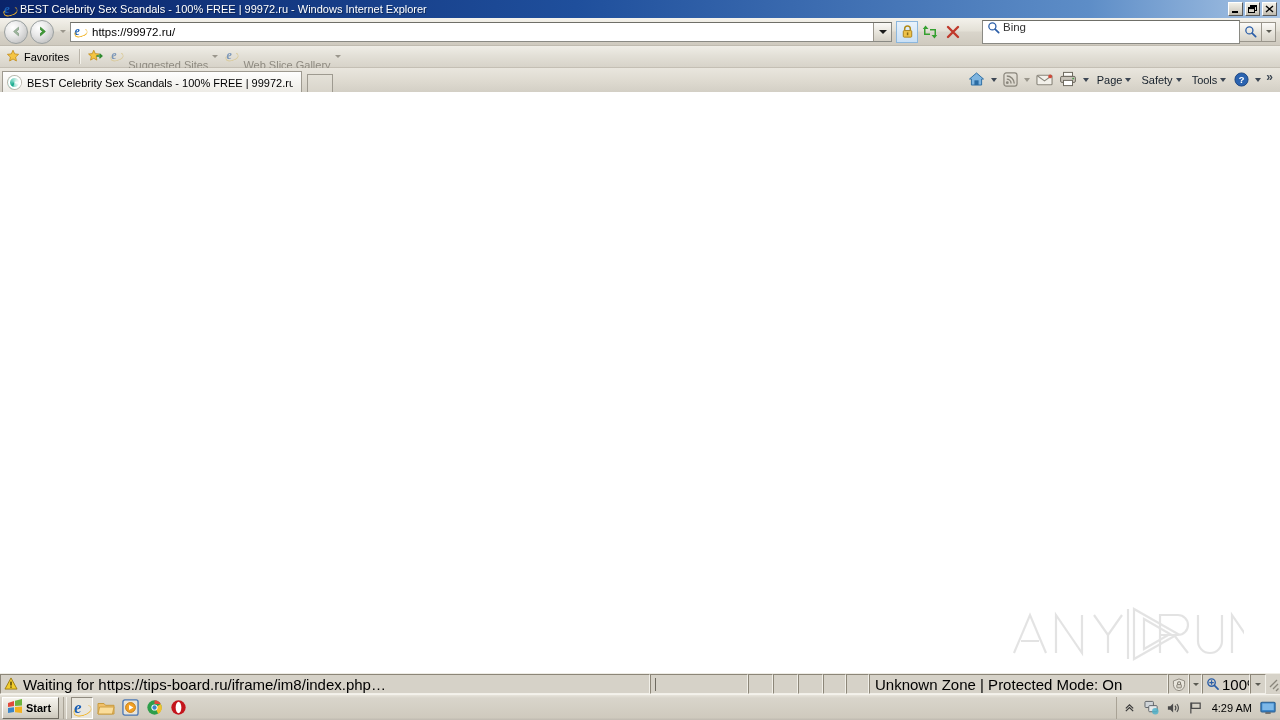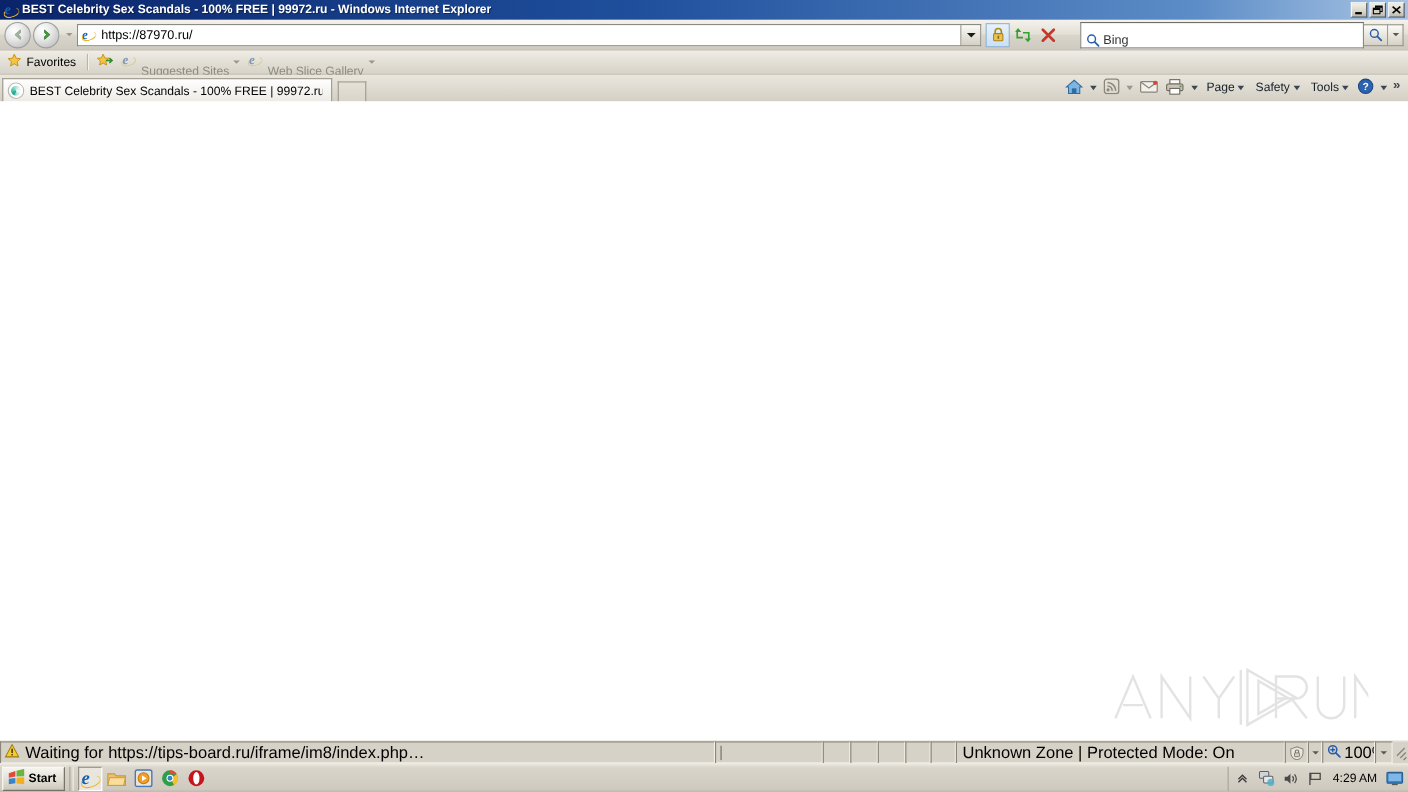--- a/index.html
+++ b/index.html
@@ -21,21 +21,21 @@
   .titlebar {
     height: 18px;
     background: linear-gradient(to right, #0a246a 0%, #1f4f9c 45%, #5d8dc7 85%, #a8c4e4 100%);
     display: flex; align-items: center;
     padding: 0 1px 0 3px;
     box-sizing: border-box;
     flex: 0 0 18px;
   }
   .titlebar .tb-icon { width: 14px; height: 14px; margin-right: 3px; flex: 0 0 14px; position: relative; }
   .titlebar .tb-text {
-    color: #ffffff; font-weight: bold; font-size: 11px;
+    color: #ffffff; font-weight: normal; font-size: 11px;
     white-space: nowrap; overflow: hidden;
     letter-spacing: 0px;
     flex: 1 1 auto;
     text-shadow: 1px 1px 0 rgba(0,0,0,0.35);
   }
   .wincontrols { display: flex; gap: 2px; margin-left: auto; padding-right: 2px; flex: 0 0 auto; }
   .wbtn {
     width: 15px; height: 14px;
     background: linear-gradient(to bottom, #f2f0e8, #d4d0c6 70%, #bdb9ad);
     border: 1px solid #5a5a5a;
@@ -146,21 +146,21 @@
     background: linear-gradient(to bottom,#e8f2fb,#c9e0f6);
     border: 1px solid #8cb7dd;
   }
   .searchwrap {
     flex: 0 0 258px;
     height: 24px;
     background: #fff;
     border: 1px solid #8a8a84;
     border-top-color: #6f6f68;
     box-sizing: border-box;
-    display: flex; align-items: flex-end;
+    display: flex; align-items: flex-start;
     margin-left: 17px;
   }
   .searchwrap .sicon { width: 20px; flex: 0 0 20px; display:flex; align-items:center; justify-content:center; }
   .searchwrap .stext { flex: 1 1 auto; color: #333; font-size: 11.5px; }
   .searchgo {
     flex: 0 0 22px; height: 20px;
     background: linear-gradient(to bottom,#fcfbf8,#e7e4db 55%,#d6d2c8);
     border: 1px solid #9a968c; border-left: none;
     box-sizing: border-box;
     display: flex; align-items: center; justify-content: center;
@@ -383,21 +383,21 @@
       <span class="caret-sm light"></span>
     </span>
 
     <span class="addrwrap">
       <span class="addr-favicon">
         <span class="ielogo" style="width:13px;height:13px;">
           <span class="e" style="font-size:12px;line-height:12px;">e</span>
           <span class="ring" style="top:4px;width:12px;height:6px;"></span>
         </span>
       </span>
-      <span class="addr-text" title="https://99972.ru/">https://87970.ru/</span>
+      <span class="addr-text" title="https://99972.ru/">https://99972.ru/</span>
       <span class="addr-dropbtn">
         <span class="caret-sm"></span>
       </span>
     </span>
 
     <span class="iconbtn lock">
       <svg width="15" height="15" viewBox="0 0 16 16">
         <path d="M5 7 V5 a3 3 0 0 1 6 0 V7" fill="none" stroke="#b08a18" stroke-width="1.6"></path>
         <rect x="3.5" y="7" width="9" height="7" rx="1" fill="#eec24a" stroke="#a9801a" stroke-width="1"></rect>
         <rect x="7.3" y="9" width="1.6" height="3" fill="#8a6a12"></rect>

